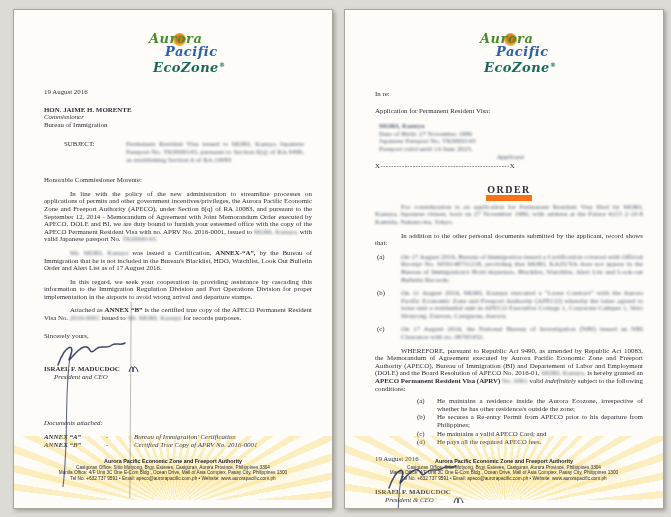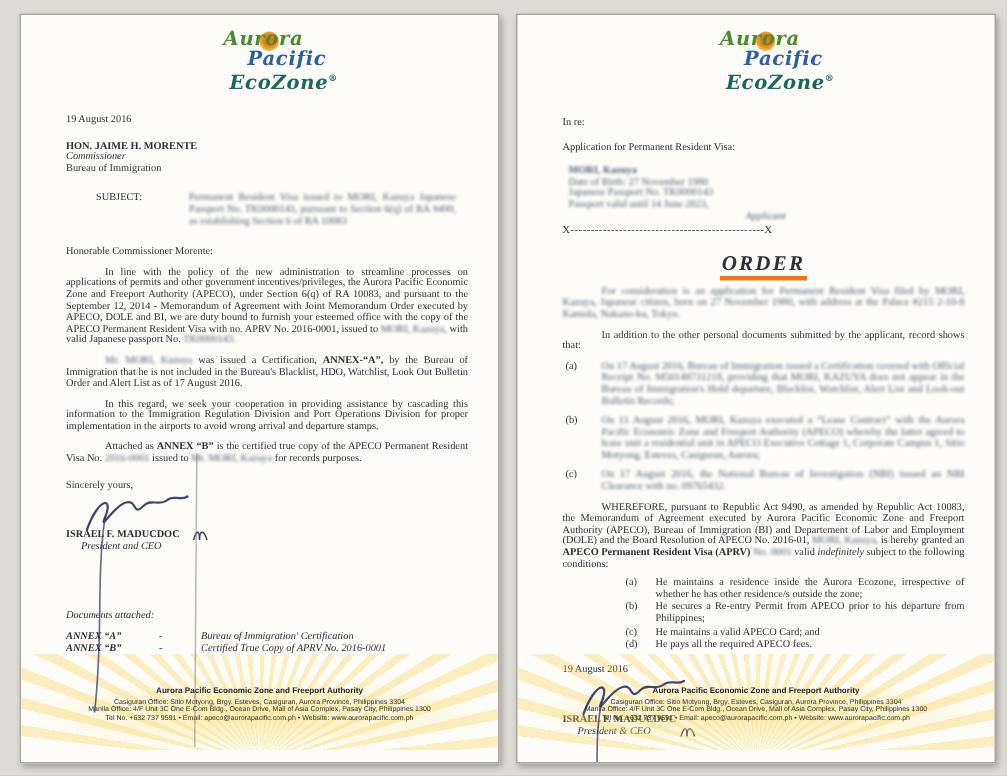--- a/index.html
+++ b/index.html
@@ -2,21 +2,21 @@
 <html><head>
 <meta charset="utf-8">
 <style>
   html,body{margin:0;padding:0;background:#c9c7c1;}
   .canvas{position:relative;width:671px;height:517px;background:#dddbd5;overflow:hidden;
           font-family:"Liberation Serif", serif;color:#2e2e38;}
   .page{position:absolute;top:9px;width:318px;height:498px;background:#fdfcf8;
         border:1px solid #a9a69e;box-shadow:1.5px 2px 4px rgba(0,0,0,.28);overflow:hidden;}
   .page-left{left:13px;}
   .page-right{left:344px;}
-  .inner{position:relative;padding:8px 20px 0 30px;height:100%;box-sizing:border-box;}
+  .inner{position:relative;padding:20px 20px 0 30px;height:100%;box-sizing:border-box;}
 
   
   .logo{position:relative;width:86px;margin:2px auto 0 auto;height:46px;
         font-family:"DejaVu Serif", serif;font-style:italic;font-weight:bold;line-height:13px;}
   .logo-sun{position:absolute;left:38px;top:1px;width:13px;height:13px;border-radius:50%;
         background:radial-gradient(circle at 50% 45%, #e2751f 0 35%, #f6b83a 70%, #fbd96a 100%);}
   .logo-l1{position:relative;color:#4a8b2c;font-size:13px;margin-left:14px;letter-spacing:.5px;}
   .logo-l2{position:relative;color:#2b5ea7;font-size:13px;margin-left:30px;letter-spacing:.5px;}
   .logo-l3{position:relative;color:#17695a;font-size:13px;margin-left:18px;letter-spacing:.5px;}
   .logo-l3 sup{font-size:6px;}
@@ -63,21 +63,21 @@
   .footer-org{position:relative;font-size:5.4px;font-weight:bold;line-height:6.5px;margin-top:16px;color:#23232d;}
   .footer-line{position:relative;font-size:4.7px;line-height:5.6px;color:#2c2c36;}
 
   
   .inre{margin-top:12px;}
   .appline{margin-top:9px;}
   .applicant{margin-top:8px;margin-left:4px;}
   .applicant-label{margin-left:118px;}
   .xsep{margin-top:2px;letter-spacing:.4px;}
   .order-head{margin-top:9px;text-align:center;}
-  .order-head span{font-weight:bold;font-size:14px;letter-spacing:1.5px;border-bottom:3px solid #f97316;padding:0 1px;font-style:italic;}
+  .order-head span{font-weight:bold;font-size:10px;letter-spacing:1.5px;border-bottom:6px solid #f97316;padding:0 1px;}
   .list-row{display:flex;margin-top:6px;}
   .list-label{width:24px;flex:none;padding-left:2px;}
   .list-text{flex:1;}
   .cond-row{display:flex;margin-top:1px;margin-left:42px;}
   .cond-label{width:20px;flex:none;}
   .cond-text{flex:1;}
   .rdate{margin-top:9px;}
 </style>
 </head>
 <body>

